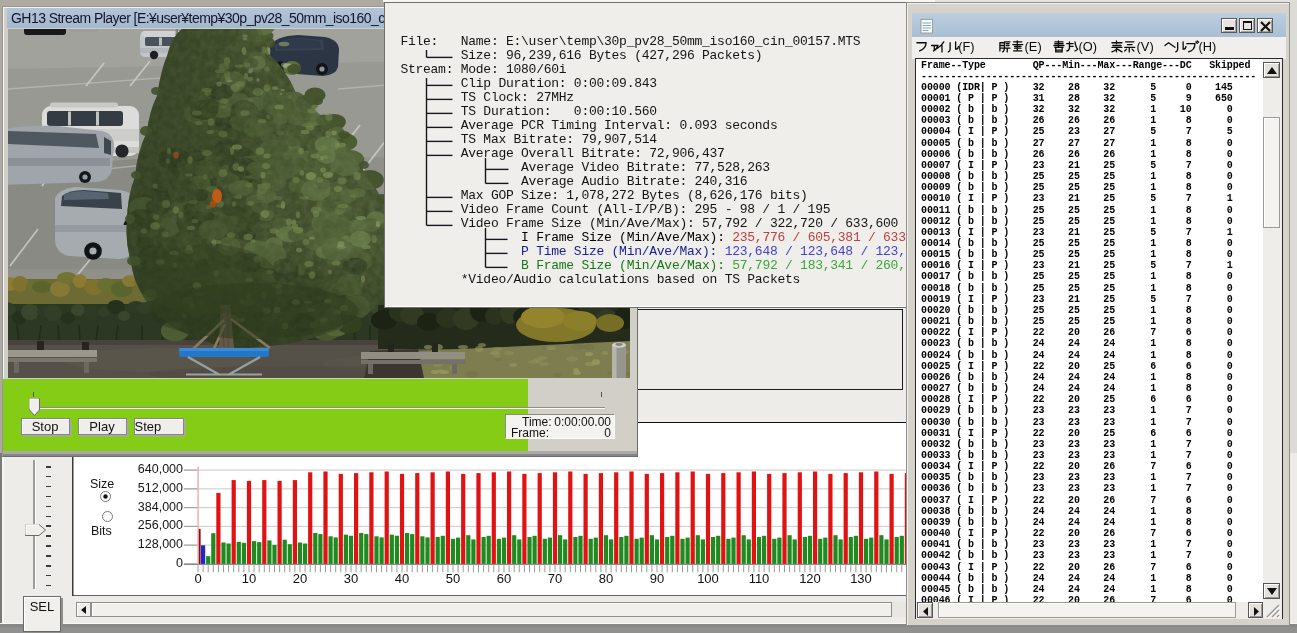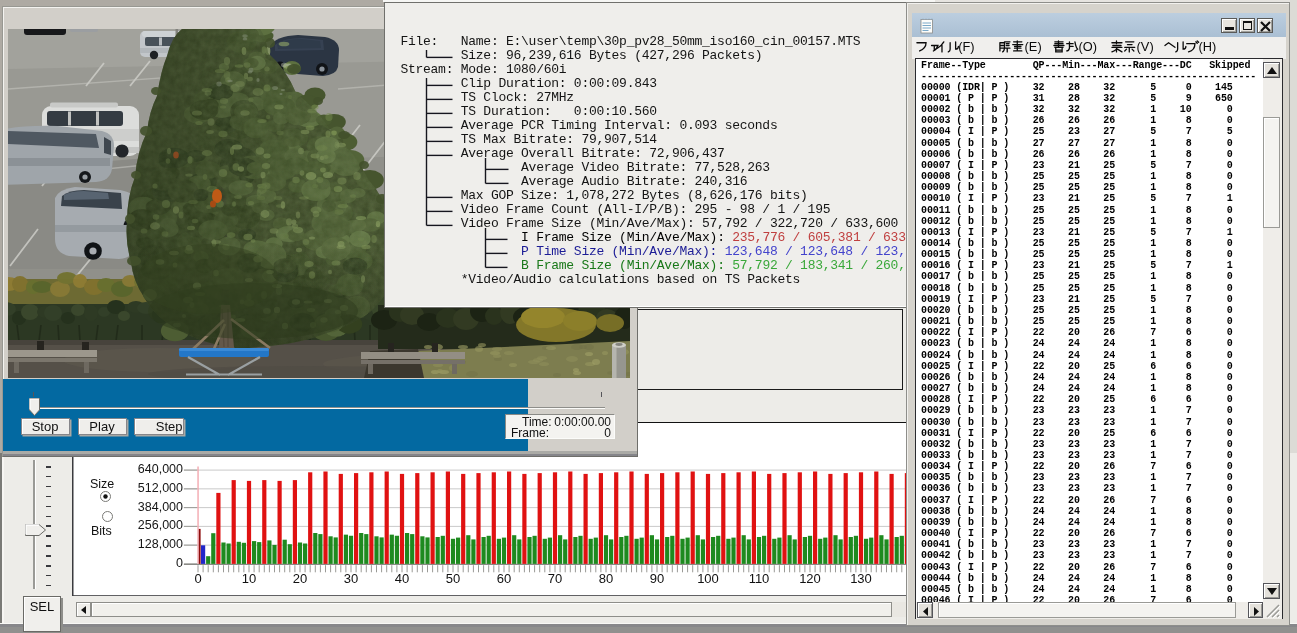--- a/index.html
+++ b/index.html
@@ -239,20 +239,21 @@
     <div class="abs" style="left:15.5px;top:0;width:801px;height:15.5px;background:#f1f0ec;border:1px solid #8e8e8a;box-shadow:inset 1px 1px 0 #fff"></div>
   </div>
 </div>
 
 <div class="abs" style="left:637px;top:308px;width:269px;height:148px;background:#edece8">
   <div class="abs" style="left:0px;top:1px;width:266px;height:81px;background:#edece8;border:1px solid #1a1a1a;border-left:none"></div>
   <div class="abs" style="left:0px;top:114px;width:269px;height:34.5px;background:#fff;border-top:1.5px solid #111"></div>
 </div>
 
 <div class="win" style="left:2px;top:6px;width:635.5px;height:450.5px;background:#d2cfc9;border:1px solid #989892;border-right-color:#6e6e6a;border-bottom-color:#6e6e6a;box-shadow:inset 1px 1px 0 #f4f3f0">
+  <div class="abs" style="left:4px;top:1px;width:626px;height:20px;background:linear-gradient(#b3c5d7,#a3b8cc);color:#14142e;font-size:14px;letter-spacing:-0.55px;line-height:20px;white-space:nowrap;overflow:hidden;padding-left:4px">GH13 Stream Player [E:¥user¥temp¥30p_pv28_50mm_iso160_c</div>
   <div class="abs" style="left:4.5px;top:21.5px;width:622.5px;height:349.3px;overflow:hidden">
       <svg width="623" height="349" viewBox="0 0 623 349" style="position:absolute;left:0;top:0">
         <rect width="623" height="349" fill="#90908a"></rect>
         <rect width="623" height="40" fill="#a2a29c"></rect>
         <polygon points="0,40 623,28 623,120 0,140" fill="#999993"></polygon>
         <polygon points="0,140 280,118 420,240 0,240" fill="#8a8a85"></polygon>
         <polygon points="140,215 420,200 470,252 120,258" fill="#85857f"></polygon>
         <path d="M96 34L78 57M142 32L122 57M188 31L166 56M234 30L212 55M430 31L398 76M474 30L442 73M352 96L300 163M392 93L342 158M62 121L34 157M30 200L2 237M98 211L58 260M162 226L120 276M500 248L455 300M558 244L512 296M612 240L568 292" stroke="#cfcfca" stroke-width="1.8" fill="none" opacity="0.8"></path>
         <path d="M0 60L250 42M0 150L215 128M255 208L450 296M380 122L623 98M330 60L430 52" stroke="#c6c6c1" stroke-width="1.3" fill="none" opacity="0.55"></path>
         <rect x="16" y="-3" width="42" height="9" rx="3" fill="#17181a"></rect>
@@ -992,33 +993,33 @@
           <rect x="604" y="316" width="14" height="33" fill="#96968f"></rect>
           <rect x="604" y="316" width="4.5" height="33" fill="#b5b5ae"></rect>
           <ellipse cx="611" cy="316" rx="7" ry="2.8" fill="#cfcfc8"></ellipse>
           <ellipse cx="611" cy="315.5" rx="3.6" ry="1.4" fill="#84847e"></ellipse>
         </g>
         <ellipse cx="209" cy="167" rx="5" ry="7" fill="#c05a16"></ellipse>
         <ellipse cx="205" cy="175" rx="3" ry="3.5" fill="#b04a12" opacity="0.9"></ellipse>
         <ellipse cx="168" cy="126" rx="2.8" ry="3.6" fill="#a84a20" opacity="0.7"></ellipse>
       </svg>
     </div>
-  <div class="abs" style="left:0;top:371.8px;width:525px;height:72px;background:#0369a1">
+  <div class="abs" style="left:0;top:371.8px;width:525px;height:72px;background:#84cc16">
 
     <div class="abs" style="left:29.5px;top:13px;width:1.5px;height:5px;background:#55555a"></div>
     <div class="abs" style="left:597.5px;top:13px;width:1.5px;height:5px;background:#55555a"></div>
     <div class="abs" style="left:32px;top:28px;width:570px;height:2px;background:#fbfbf8;border-top:1.5px solid #8e8e8a"></div>
     <svg class="abs" style="left:25.7px;top:19.5px" width="12" height="19">
         <polygon points="0.5,0.5 10.5,0.5 10.5,12 5.5,17.5 0.5,12" fill="#f0efec" stroke="#6a6a66" stroke-width="1"></polygon>
         <path d="M1 11.5V1h9" stroke="#fff" stroke-width="1.2" fill="none"></path>
       </svg>
 
     <div class="abs btn" style="left:17.5px;top:39.5px;width:49px;height:17px;background:#efeeeb;border:1px solid #86868a;box-shadow:1.5px 1.5px 0 #a8a8a4, inset 1px 1px 0 #fff;font-size:13px;text-align:center;line-height:16px;color:#111">Stop</div>
     <div class="abs btn" style="left:74.5px;top:39.5px;width:49px;height:17px;background:#efeeeb;border:1px solid #86868a;box-shadow:1.5px 1.5px 0 #a8a8a4, inset 1px 1px 0 #fff;font-size:13px;text-align:center;line-height:16px;color:#111">Play</div>
-    <div class="abs btn" style="left:130.5px;top:39.5px;width:50px;height:17px;background:#efeeeb;border:1px solid #86868a;box-shadow:1.5px 1.5px 0 #a8a8a4, inset 1px 1px 0 #fff;font-size:13px;text-align:right;line-height:16px;color:#111">Step</div>
+    <div class="abs btn" style="left:130.5px;top:39.5px;width:50px;height:17px;background:#efeeeb;border:1px solid #86868a;box-shadow:1.5px 1.5px 0 #a8a8a4, inset 1px 1px 0 #fff;font-size:13px;text-align:left;line-height:16px;color:#111">Step</div>
 
     <div class="abs" style="left:502px;top:35px;width:110px;height:25px;background:#f4f3f0;border:1.5px solid;border-color:#8a8a86 #fcfcfa #fcfcfa #8a8a86;font-size:12px;color:#111">
       <div class="abs" style="left:16px;top:0px">Time:</div>
         <div class="abs" style="right:3px;top:0px">0:00:00.00</div>
       <div class="abs" style="left:5px;top:11.5px">Frame:</div>
         <div class="abs" style="right:3px;top:11.5px">0</div>
     </div>
   </div>
   <div class="abs" style="left:0;top:444.3px;width:633.5px;height:3px;background:#aaaaa6"></div>
   <div class="abs" style="left:0;top:447.3px;width:633.5px;height:1.6px;background:#85858a"></div>

